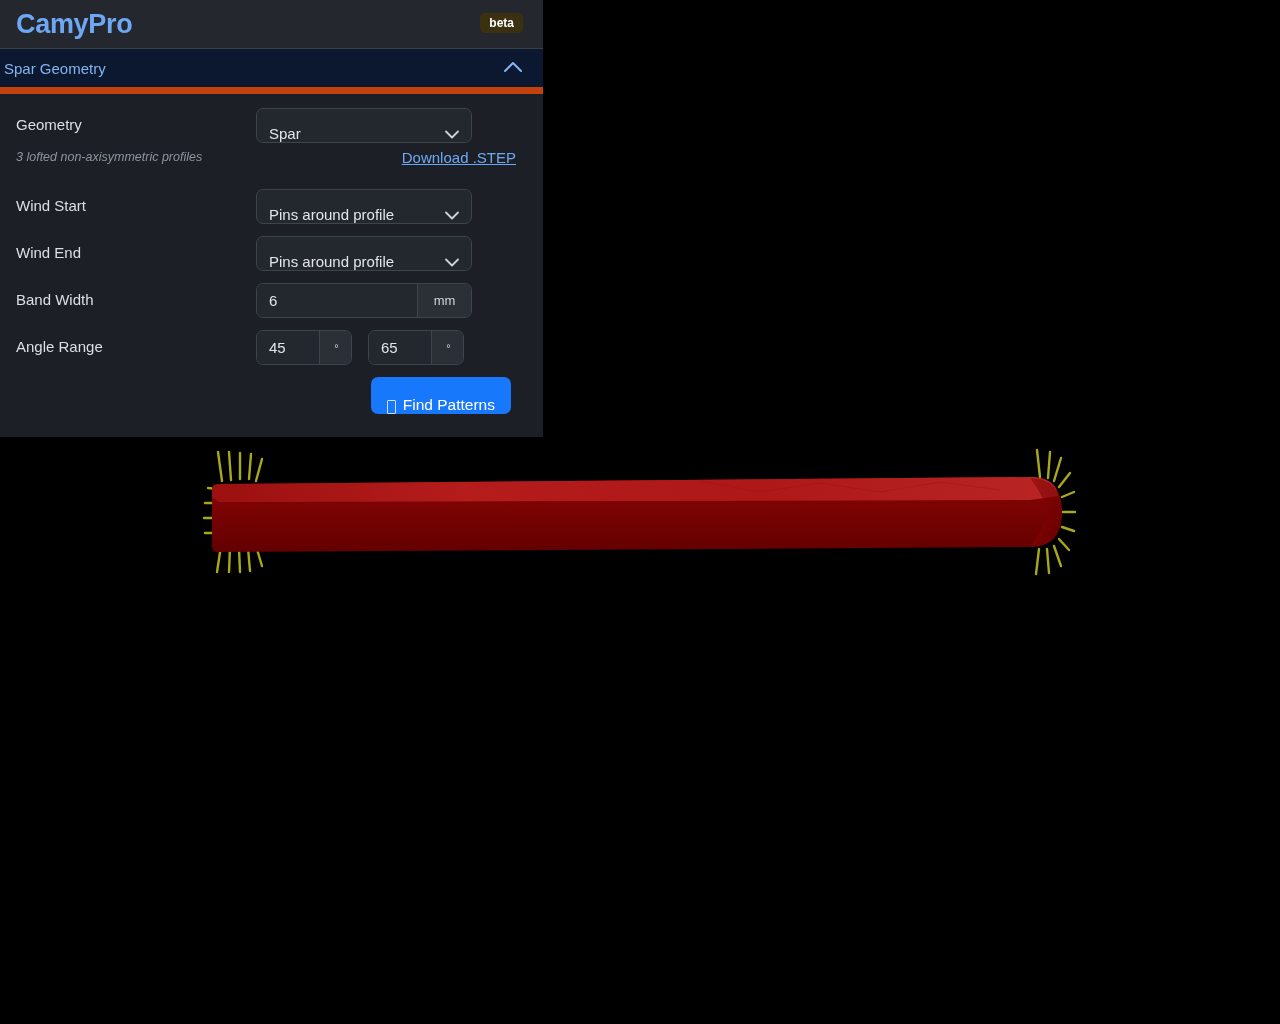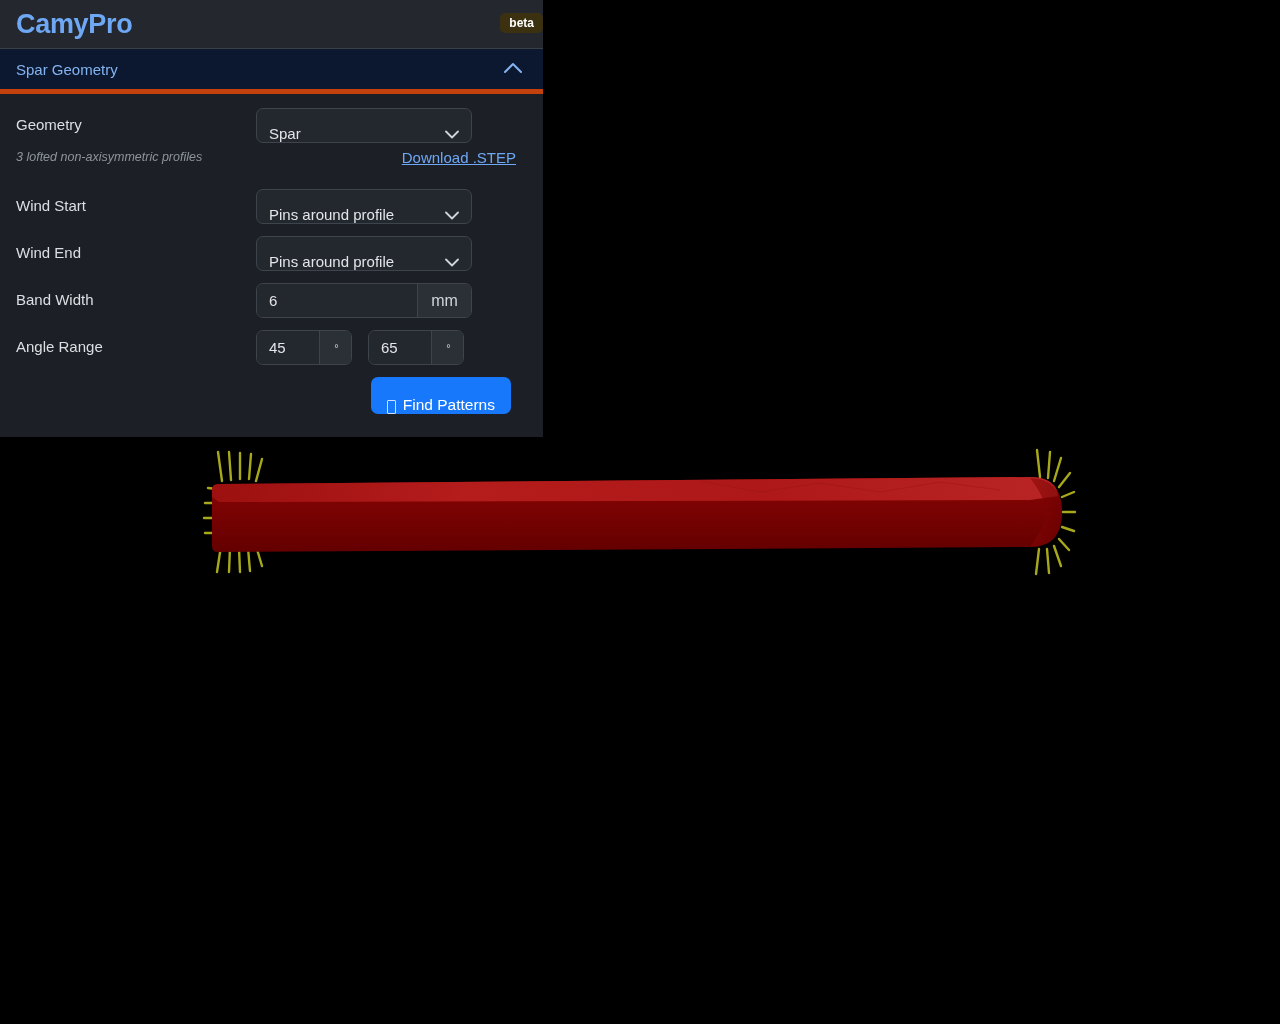--- a/index.html
+++ b/index.html
@@ -30,34 +30,34 @@
     display: flex; align-items: center;
     padding: 0 16px;
     border-bottom: 1px solid #3a3f46;
     position: relative;
   }
   #brand .title {
     font-size: 27px; font-weight: bold;
     color: #6ea8f5; letter-spacing: -0.3px;
   }
   #brand .badge {
-    position: absolute; right: 0; top: 13px;
+    position: absolute; right: 20px; top: 13px;
     background: #3b3110; color: #ffffff;
     font-size: 12px; font-weight: bold;
     padding: 3px 9px; border-radius: 5px;
     line-height: 1.2;
   }
 
   
   #section-header {
     height: 45px; flex: 0 0 45px;
     background: #0c1830;
-    border-bottom: 5px solid #c2410c;
+    border-bottom: 7px solid #c2410c;
     display: flex; align-items: center; justify-content: space-between;
-    padding: 0 20px 0 16px;
+    padding: 0 20px 0 4px;
     cursor: pointer;
   }
   #section-header .sect-title { font-size: 15px; color: #84b4f0; }
   .chev { display: inline-block; }
 
   
   #panel-body { padding: 14px 16px 0 16px; flex: 1; }
 
   .row {
     display: flex; align-items: flex-start;
@@ -116,21 +116,21 @@
   }
   .field .suffix {
     background: #2b3037;
     border-left: 1px solid #3e444c;
     display: flex; align-items: center; justify-content: center;
     color: #cfd4da; font-size: 15px;
     padding: 0 10px; min-width: 34px;
   }
   .field-bw { width: 216px; }
   .field-bw .inp { width: 160px; }
-  .field-bw .suffix { width: 56px; font-size: 16px; }
+  .field-bw .suffix { width: 56px; font-size: 13px; }
 
   .angle-wrap { display: flex; gap: 16px; }
   .field-ang { width: 96px; }
   .field-ang .inp { width: 62px; }
   .field-ang .suffix { width: 33px; font-size: 11px; }
 
   
   .btn-row { display: flex; justify-content: flex-end; padding-right: 16px; margin-top: 4px;}
   .btn-primary {
     background: #1878fb; color: #ffffff;

